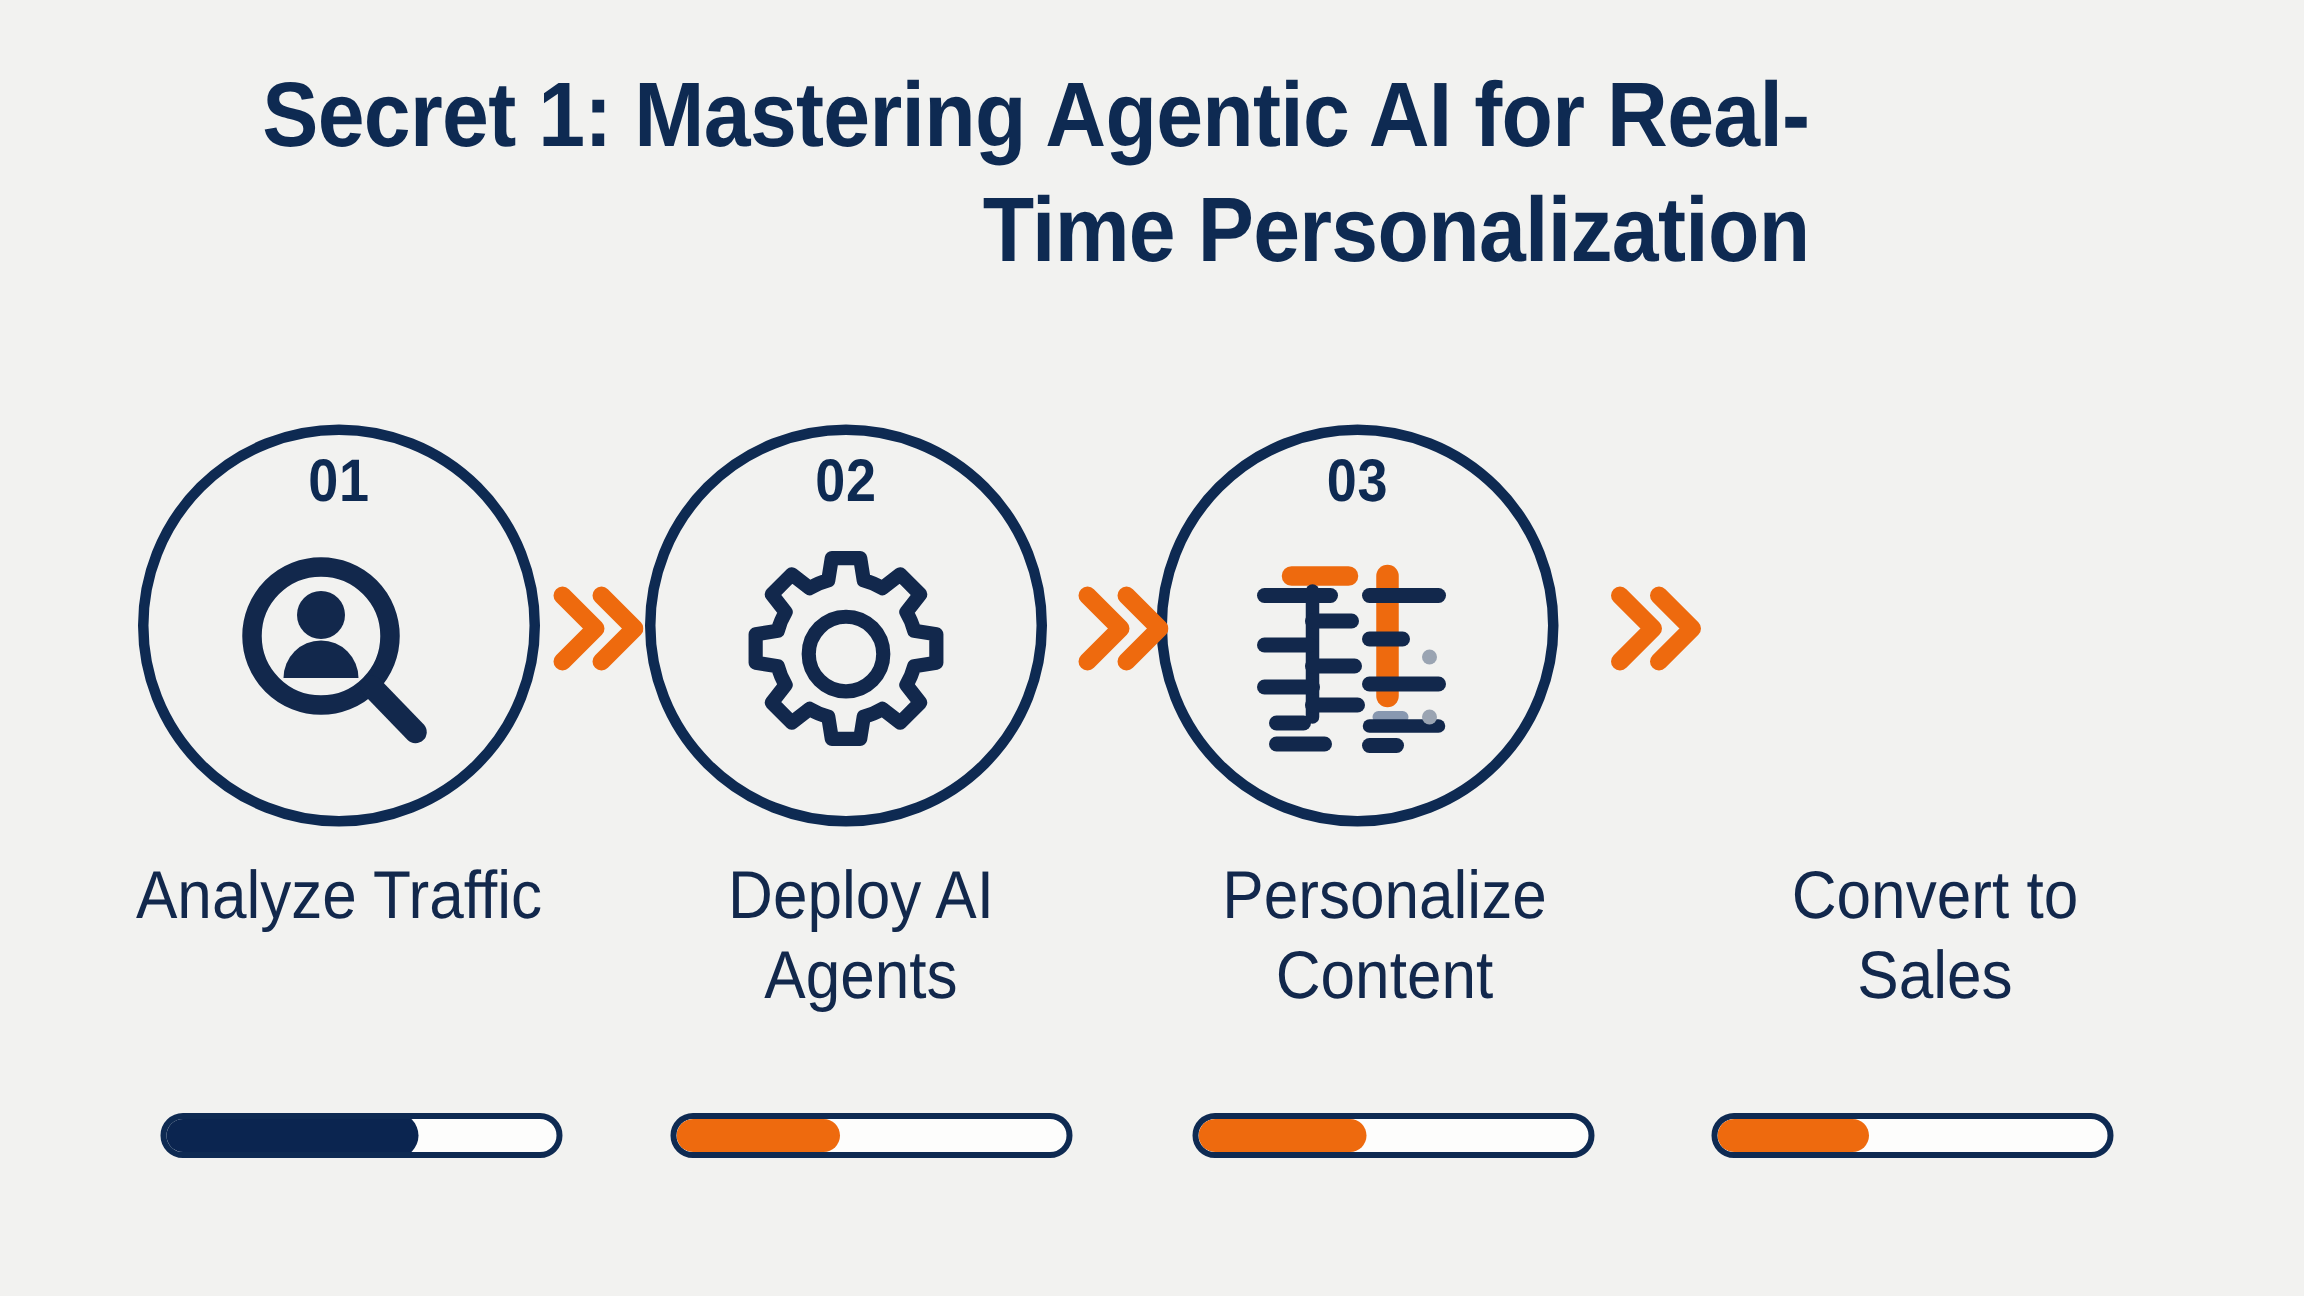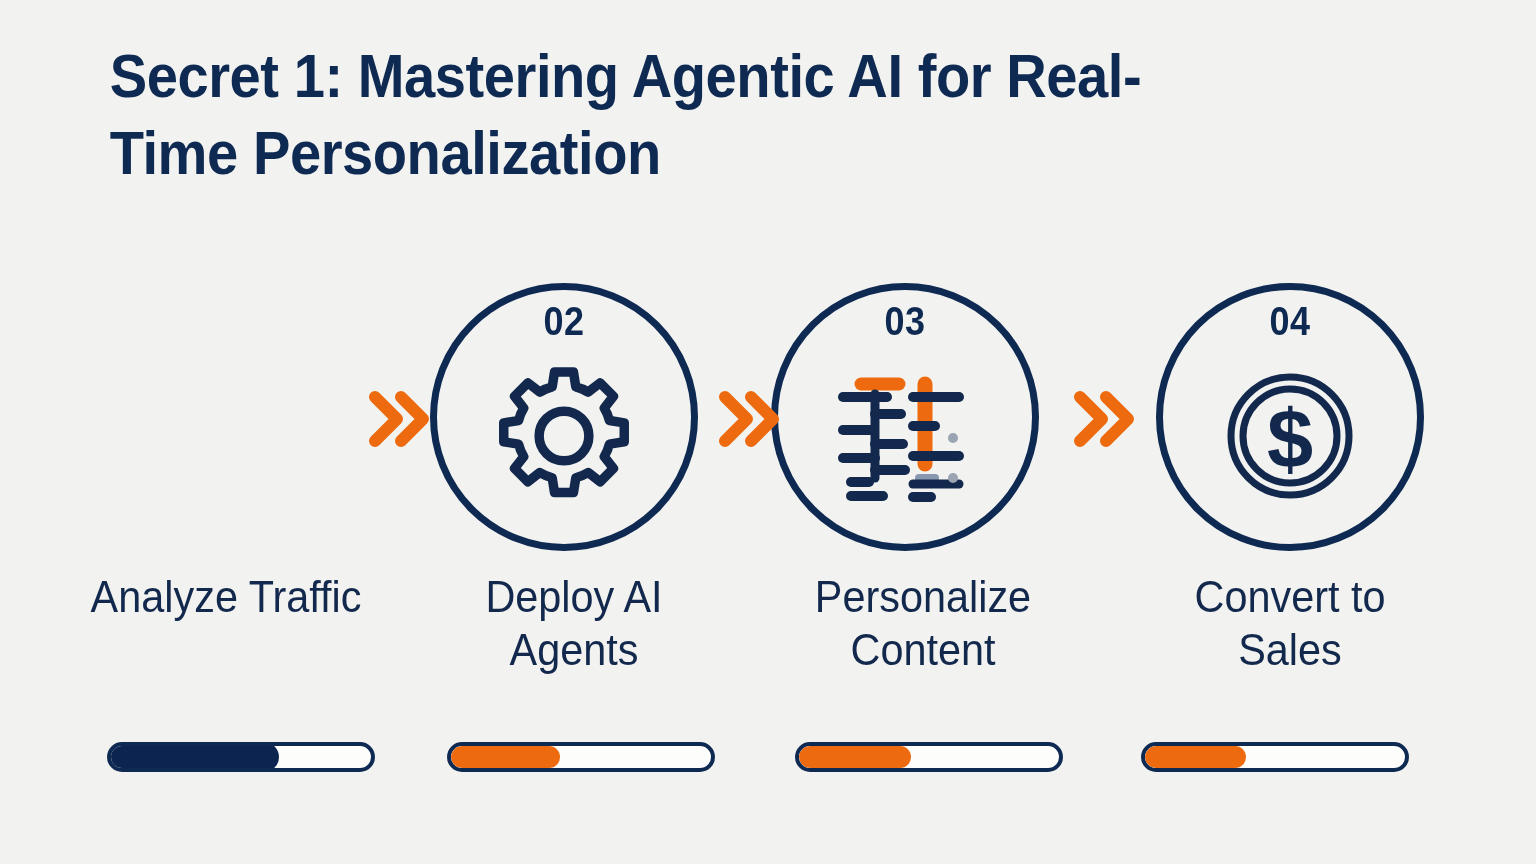--- a/index.html
+++ b/index.html
@@ -14,21 +14,21 @@
     overflow: hidden;
     position: relative;
   }
 
   
   .title-block {
     position: absolute;
     left: 0;
     top: 38px;
     width: 1316px;
-    text-align: left;
+    text-align: right;
     padding: 0 62px;
     box-sizing: border-box;
   }
   .title-text {
     display: block;
     font-family: "Liberation Sans", sans-serif;
     font-weight: bold;
     font-size: 61px;
     line-height: 1.27;
     letter-spacing: -0.5px;
@@ -174,20 +174,32 @@
 </style>
 </head>
 <body>
 
 <div class="title-block">
   <span class="title-text">Secret 1: Mastering Agentic AI for Real-Time Personalization</span>
 </div>
 
 <div class="steps-row">
 
+  <div class="step step-1">
+    <div class="step-circle"></div>
+    <div class="step-number">01</div>
+    <div class="step-icon">
+      <svg width="150" height="140" viewBox="0 0 150 140" fill="none">
+        <circle cx="63" cy="58" r="46" stroke="#12284c" stroke-width="13"></circle>
+        <circle cx="63" cy="44" r="16" fill="#12284c"></circle>
+        <path d="M38 86 a25 25 0 0 1 50 0 z" fill="#12284c"></path>
+        <line x1="97" y1="92" x2="126" y2="122" stroke="#12284c" stroke-width="15" stroke-linecap="round"></line>
+      </svg>
+    </div>
+  </div>
 
   <div class="step step-2">
     <div class="step-circle"></div>
     <div class="step-number">02</div>
     <div class="step-icon">
       <svg width="142" height="142" viewBox="0 0 120 120" fill="none">
         <path d="M52 6 h16 l2 12.5 a38 38 0 0 1 10.5 4.4 l10-7.8 l11.3 11.3 l-7.8 10 a38 38 0 0 1 4.4 10.5 l12.5 2 v16 l-12.5 2 a38 38 0 0 1 -4.4 10.5 l7.8 10 l-11.3 11.3 l-10 -7.8 a38 38 0 0 1 -10.5 4.4 l-2 12.5 h-16 l-2 -12.5 a38 38 0 0 1 -10.5 -4.4 l-10 7.8 l-11.3 -11.3 l7.8 -10 a38 38 0 0 1 -4.4 -10.5 l-12.5 -2 v-16 l12.5 -2 a38 38 0 0 1 4.4 -10.5 l-7.8 -10 l11.3 -11.3 l10 7.8 a38 38 0 0 1 10.5 -4.4 z" stroke="#12284c" stroke-width="8" stroke-linejoin="round"></path>
         <circle cx="60" cy="60" r="21" stroke="#12284c" stroke-width="8"></circle>
       </svg>
     </div>
@@ -220,31 +232,20 @@
         <line x1="84" y1="112" x2="100" y2="112" stroke="#8898b0" stroke-width="8"></line>
         <line x1="78" y1="118" x2="124" y2="118" stroke="#12284c" stroke-width="9"></line>
         <line x1="78" y1="131" x2="96" y2="131" stroke="#12284c" stroke-width="10"></line>
 
         <circle cx="118" cy="72" r="5" fill="#9aa4b2"></circle>
         <circle cx="118" cy="112" r="5" fill="#9aa4b2"></circle>
       </svg>
     </div>
   </div>
 
-  <div class="step step-4">
-    <div class="step-circle"></div>
-    <div class="step-number">04</div>
-    <div class="step-icon">
-      <svg width="130" height="130" viewBox="0 0 130 130" fill="none">
-        <circle cx="65" cy="65" r="59" stroke="#12284c" stroke-width="7"></circle>
-        <circle cx="65" cy="65" r="47" stroke="#12284c" stroke-width="7"></circle>
-        <text x="65" y="97" text-anchor="middle" font-family="Liberation Sans, sans-serif" font-size="83" font-weight="bold" fill="#12284c">$</text>
-      </svg>
-    </div>
-  </div>
 
   <div class="chevron chev-1">
     <svg width="62" height="64" viewBox="0 0 62 64" fill="none" stroke="#ee6a0e" stroke-width="12" stroke-linecap="round" stroke-linejoin="round">
       <polyline points="8,10 30,32 8,54"></polyline>
       <polyline points="34,10 56,32 34,54"></polyline>
     </svg>
   </div>
   <div class="chevron chev-2">
     <svg width="62" height="64" viewBox="0 0 62 64" fill="none" stroke="#ee6a0e" stroke-width="12" stroke-linecap="round" stroke-linejoin="round">
       <polyline points="8,10 30,32 8,54"></polyline>

